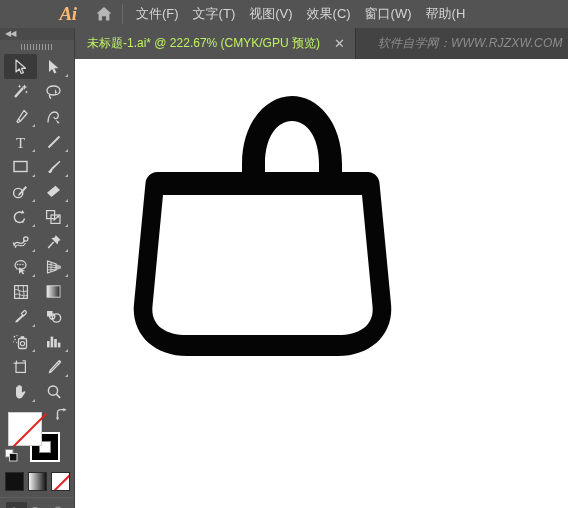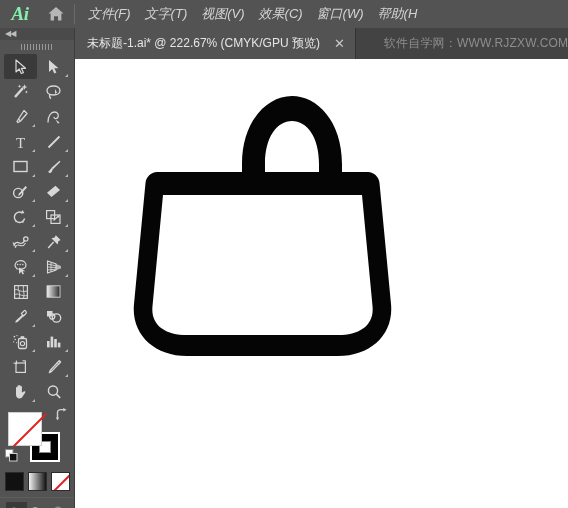--- a/index.html
+++ b/index.html
@@ -18,26 +18,27 @@
   .menubar {
     position: absolute; left: 0; top: 0;
     width: 568px; height: 28px;
     background: #535353;
     display: flex; align-items: center;
     box-sizing: border-box;
   }
   .ai-logo {
     width: 40px; height: 28px;
     display: flex; align-items: center; justify-content: center;
-    color: #86efac;
+    color: #fdba74;
     font-size: 19px;
     font-weight: bold;
     font-style: italic;
     letter-spacing: -0.5px;
     font-family: "Liberation Serif", "DejaVu Serif", serif;
+    margin-left: 48px;
   }
   .home-icon {
     width: 32px; height: 28px;
     display: flex; align-items: center; justify-content: center;
   }
   .home-icon svg { display: block; }
   .menu-divider {
     width: 1px; height: 20px;
     background: #6a6a6a;
     margin: 0 6px 0 2px;
@@ -46,59 +47,59 @@
     display: flex; align-items: center;
     flex: 1; overflow: hidden;
     white-space: nowrap;
   }
   .menu-item {
     color: #d4d4d4;
     font-size: 13px;
     padding: 4px 7px;
     cursor: default;
     white-space: nowrap;
-    font-style: italic;
   }
 
   
   .tabbar {
     position: absolute; left: 75px; top: 28px;
     width: 493px; height: 31px;
     background: #434343;
     display: flex; align-items: stretch;
     box-sizing: border-box;
   }
   .doc-tab {
     background: #535353;
     display: flex; align-items: center;
     padding: 0 10px 0 12px;
     height: 31px;
     box-sizing: border-box;
     border-right: 1px solid #333;
   }
   .doc-tab-label {
-    color: #e5e5e5;
+    color: #bef264;
     font-size: 12px;
     white-space: nowrap;
   }
   .doc-tab-close {
     color: #c8c8c8;
     font-size: 13px;
     margin-left: 14px;
     line-height: 1;
     cursor: pointer;
     font-family: "DejaVu Sans", sans-serif;
   }
   .watermark {
     display: flex; align-items: center;
-    padding-left: 28px;
+    padding-left: 22px;
     color: #8d8d8d;
     font-size: 12px;
     white-space: nowrap;
     letter-spacing: 0.2px;
+    font-style: italic;
   }
 
   
   .canvas {
     position: absolute; left: 75px; top: 59px;
     width: 493px; height: 449px;
     background: #ffffff;
     overflow: hidden;
   }
   .canvas svg { display: block; }

